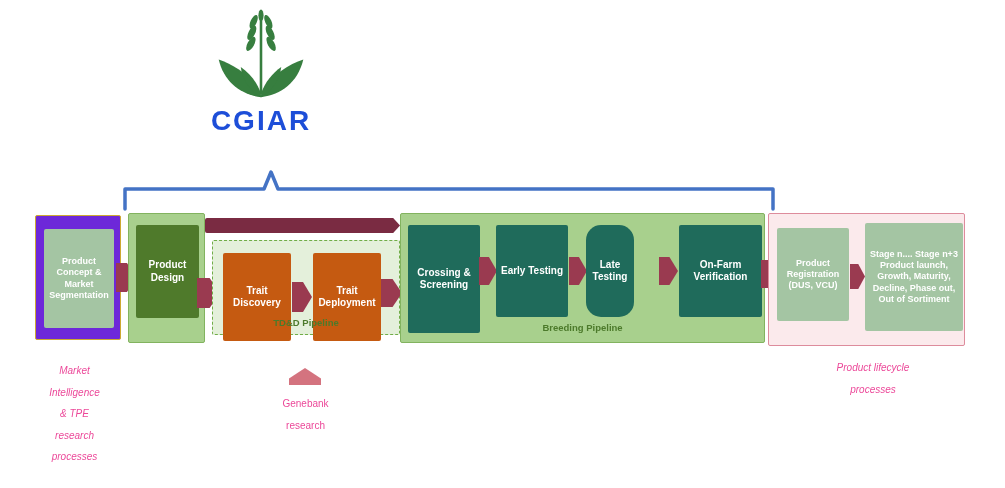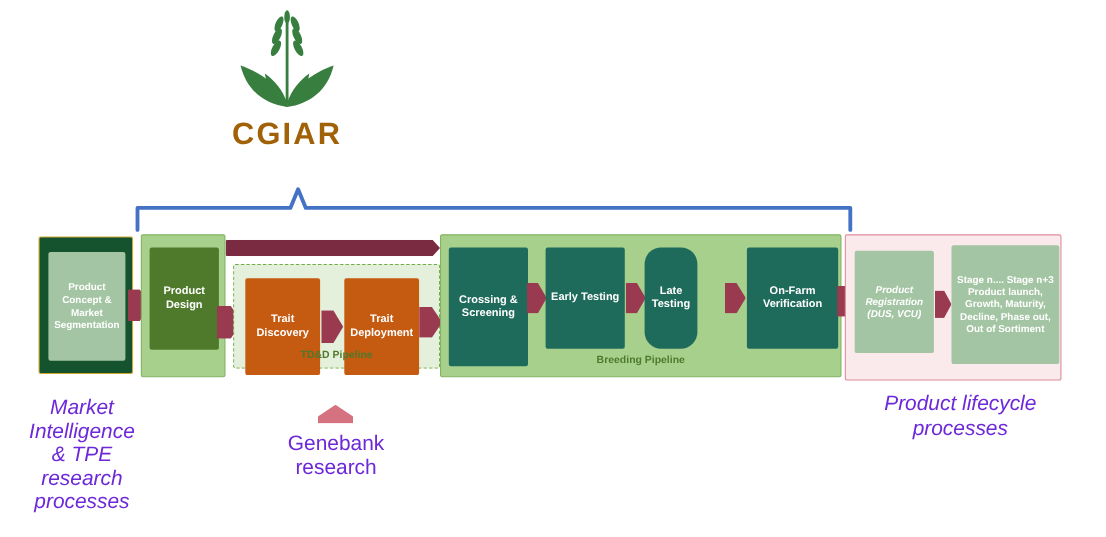--- a/index.html
+++ b/index.html
@@ -4,26 +4,26 @@
 <style>
   * { margin:0; padding:0; box-sizing:border-box; }
   html,body { background:#ffffff; }
   body { font-family:"Liberation Sans", sans-serif; }
   .canvas { position:relative; width:1005px; height:488px; background:#ffffff; overflow:hidden; }
   .abs { position:absolute; }
   .pre { white-space:pre-line; }
 
   
   .logo-wrap { text-align:center; }
-  .logo-text { color:#a16207; font-weight:bold; font-size:28px; letter-spacing:2px; margin-top:1px; }
+  .logo-text { color:#1d4ed8; font-weight:bold; font-size:28px; letter-spacing:2px; margin-top:1px; }
   .title { font-size:32px; line-height:39px; font-weight:bold; letter-spacing:.3px; color:#161616; }
 
   
   .panel { border-radius:2px; }
-  .panel.yellow { background:#14532d; border:1.5px solid #CDA932; }
+  .panel.yellow { background:#6d28d9; border:1.5px solid #CDA932; }
   .panel.green  { background:#A8D08D; border:1px solid #82B35F; }
   .panel.dashedgreen { background:#E4F0DB; border:1.5px dashed #70AD47; }
   .panel.pink { background:#FBEAEC; border:1.5px solid #DD8C9C; }
 
   
   .chip { display:flex; align-items:center; justify-content:center; text-align:center;
           color:#ffffff; font-weight:bold; font-size:10px; line-height:1.25; padding:2px; border-radius:2px; }
   .chip.small { font-size:9px; }
   .sage   { background:#A4C5A3; }
   .teal   { background:#1F6B5B; }
@@ -32,21 +32,21 @@
 
   
   .chev { background:#9A3A50; clip-path:polygon(0 0,55% 0,100% 50%,55% 100%,0 100%); }
   .flowbar { background:#7A2B42; clip-path:polygon(0 0,96.5% 0,100% 50%,96.5% 100%,0 100%); border-radius:2px; }
   .uparrow { background:#D4737F; clip-path:polygon(50% 0,100% 62%,100% 100%,0 100%,0 62%); }
 
   
   .pipe-label { font-size:9.5px; font-weight:bold; color:#4C7A2B; text-align:center; }
 
   
-  .caption { color:#6d28d9; font-size:19px; line-height:21.5px; text-align:center; }
+  .caption { color:#ec4899; font-size:10px; line-height:21.5px; text-align:center; }
   .caption.it { font-style:italic; }
 </style>
 </head>
 <body>
 
 <div class="canvas">
 
   <div class="abs logo-wrap" style="left:205px; top:8px; width:112px;">
     <svg width="96" height="92" viewBox="0 0 100 100">
       <g fill="#377E3F" stroke="#377E3F">
@@ -106,21 +106,21 @@
     <div class="abs chev" style="left:168px; top:43px; width:18px; height:28px;"></div>
     <div class="abs chip teal" style="left:185px; top:11px; width:48px; height:92px;border-radius:15px;">Late Testing</div>
     <div class="abs chev" style="left:258px; top:43px; width:19px; height:28px;"></div>
     <div class="abs pipe-label" style="left:0; bottom:9px; width:100%;">Breeding Pipeline</div>
     <div class="abs chip teal" style="left:278px; top:11px; width:83px; height:92px;">On-Farm Verification</div>
   </div>
 
   <div class="abs chev" style="left:761px; top:260px; width:20px; height:28px;"></div>
 
   <div class="abs panel pink" style="left:768px; top:213px; width:197px; height:133px;">
-    <div class="abs chip sage small" style="left:8px; top:14px; width:72px; height:93px;font-style:italic;">Product Registration (DUS, VCU)</div>
+    <div class="abs chip sage small" style="left:8px; top:14px; width:72px; height:93px;">Product Registration (DUS, VCU)</div>
     <div class="abs chev" style="left:81px; top:50px; width:15px; height:25px;"></div>
     <div class="abs chip sage small pre" style="left:96px; top:9px; width:98px; height:108px;">Stage n.... Stage n+3
 Product launch,
 Growth, Maturity,
 Decline, Phase out,
 Out of Sortiment</div>
   </div>
 
   <div class="abs caption it pre" style="left:12px; top:360px; width:125px;">Market
 Intelligence

